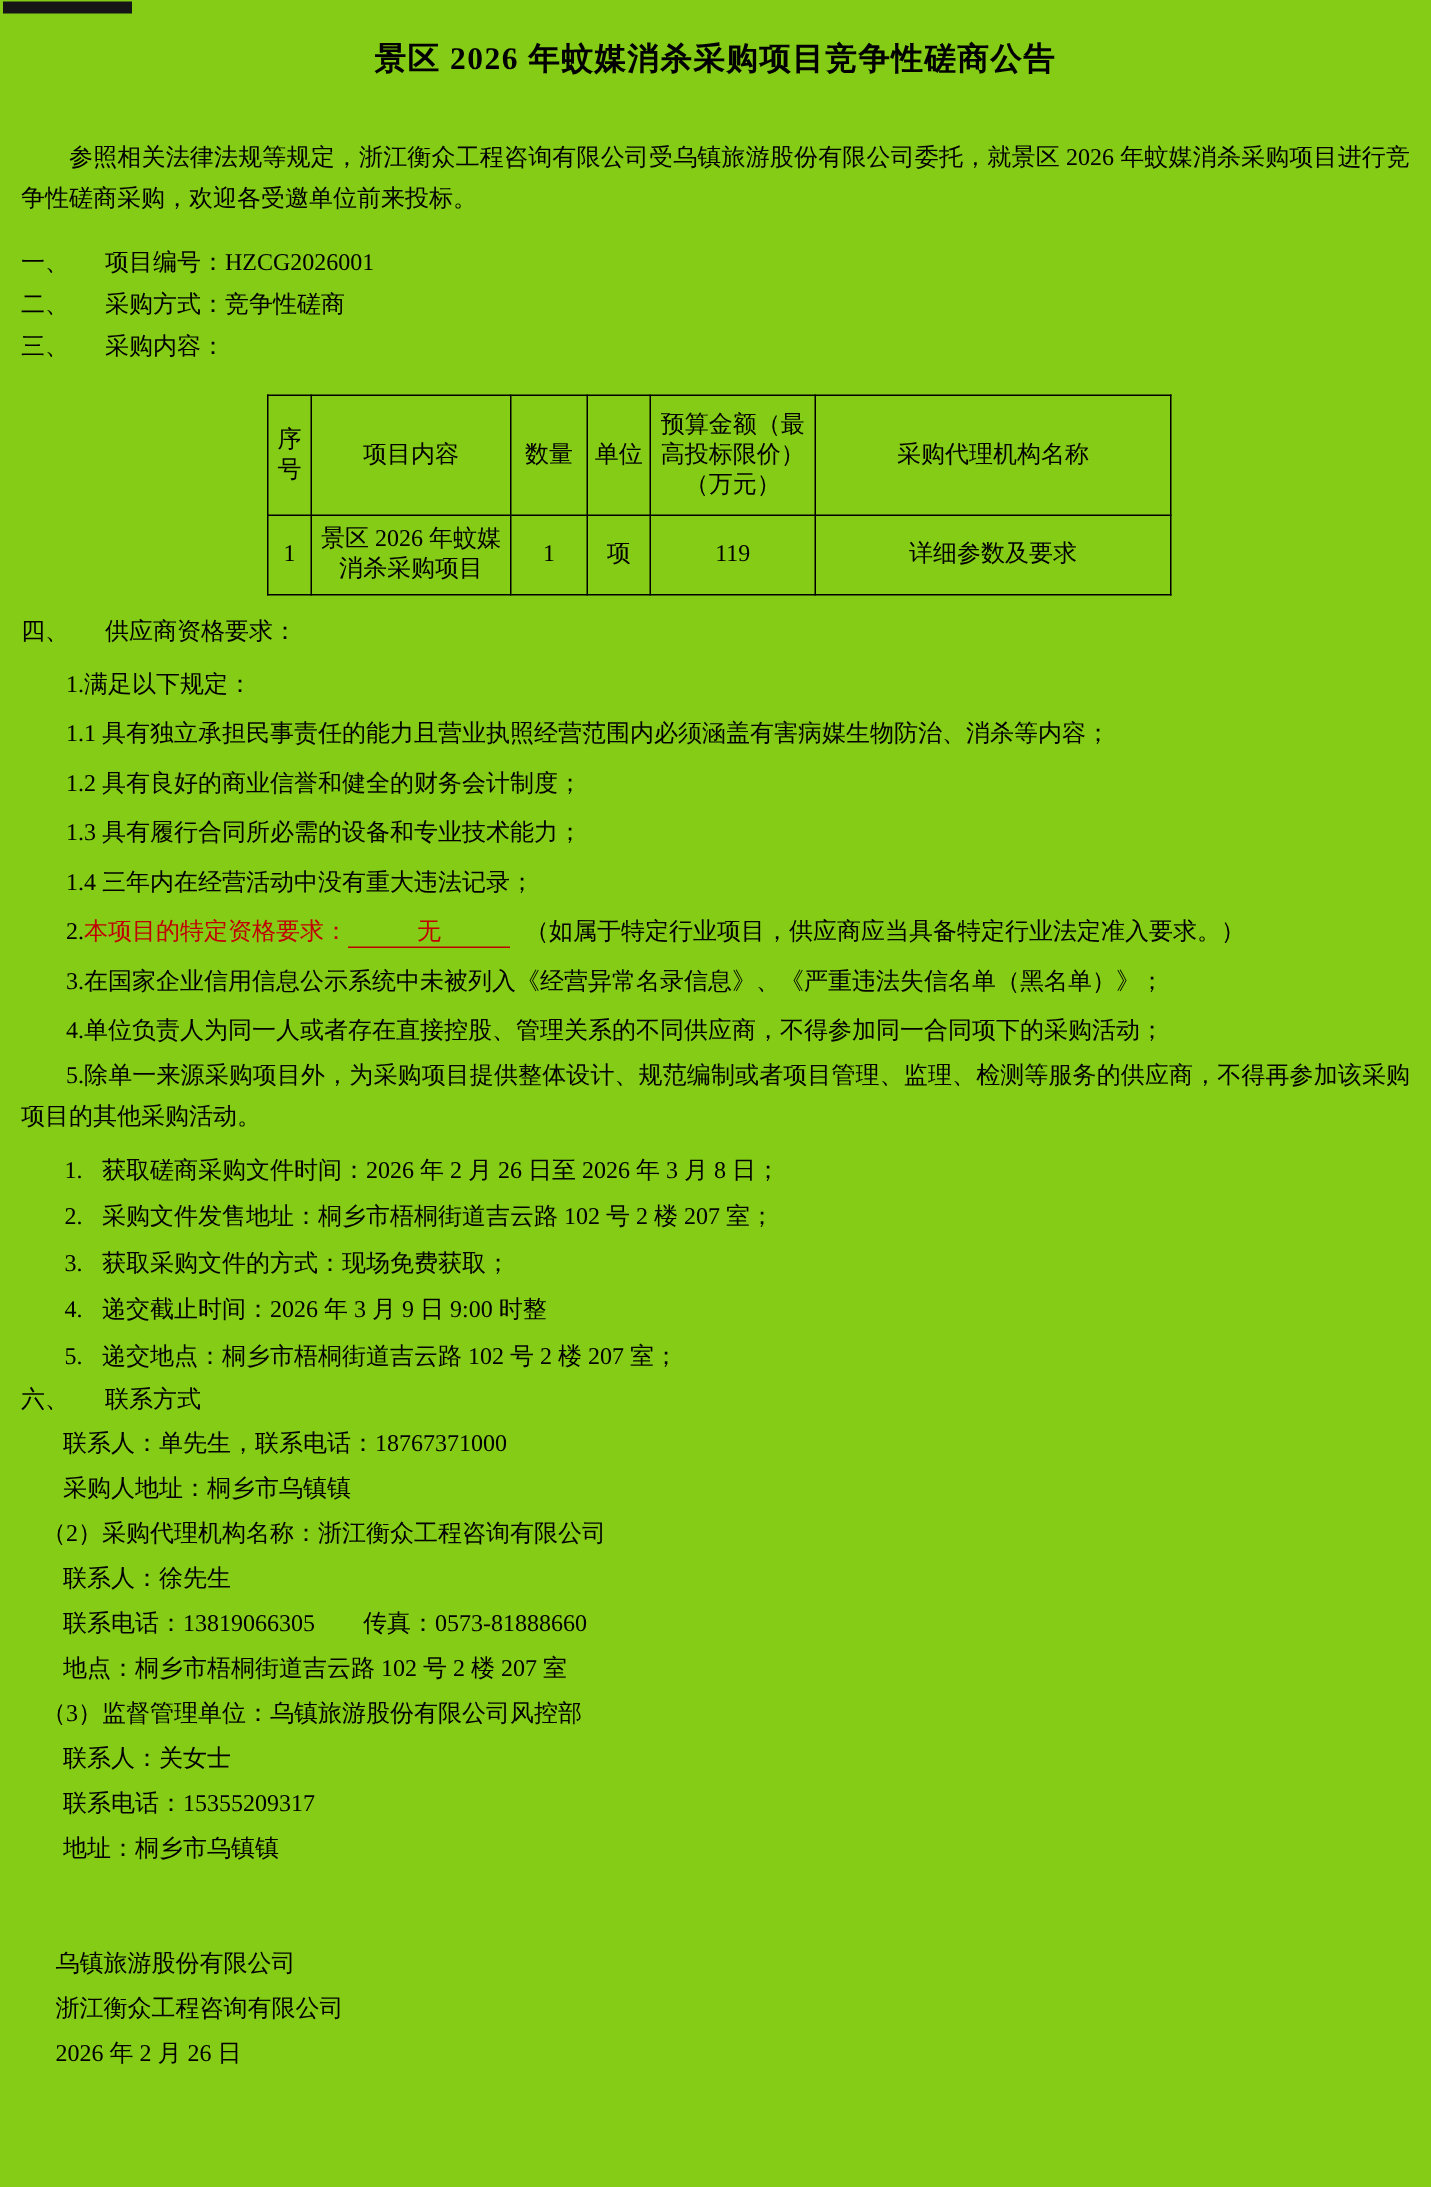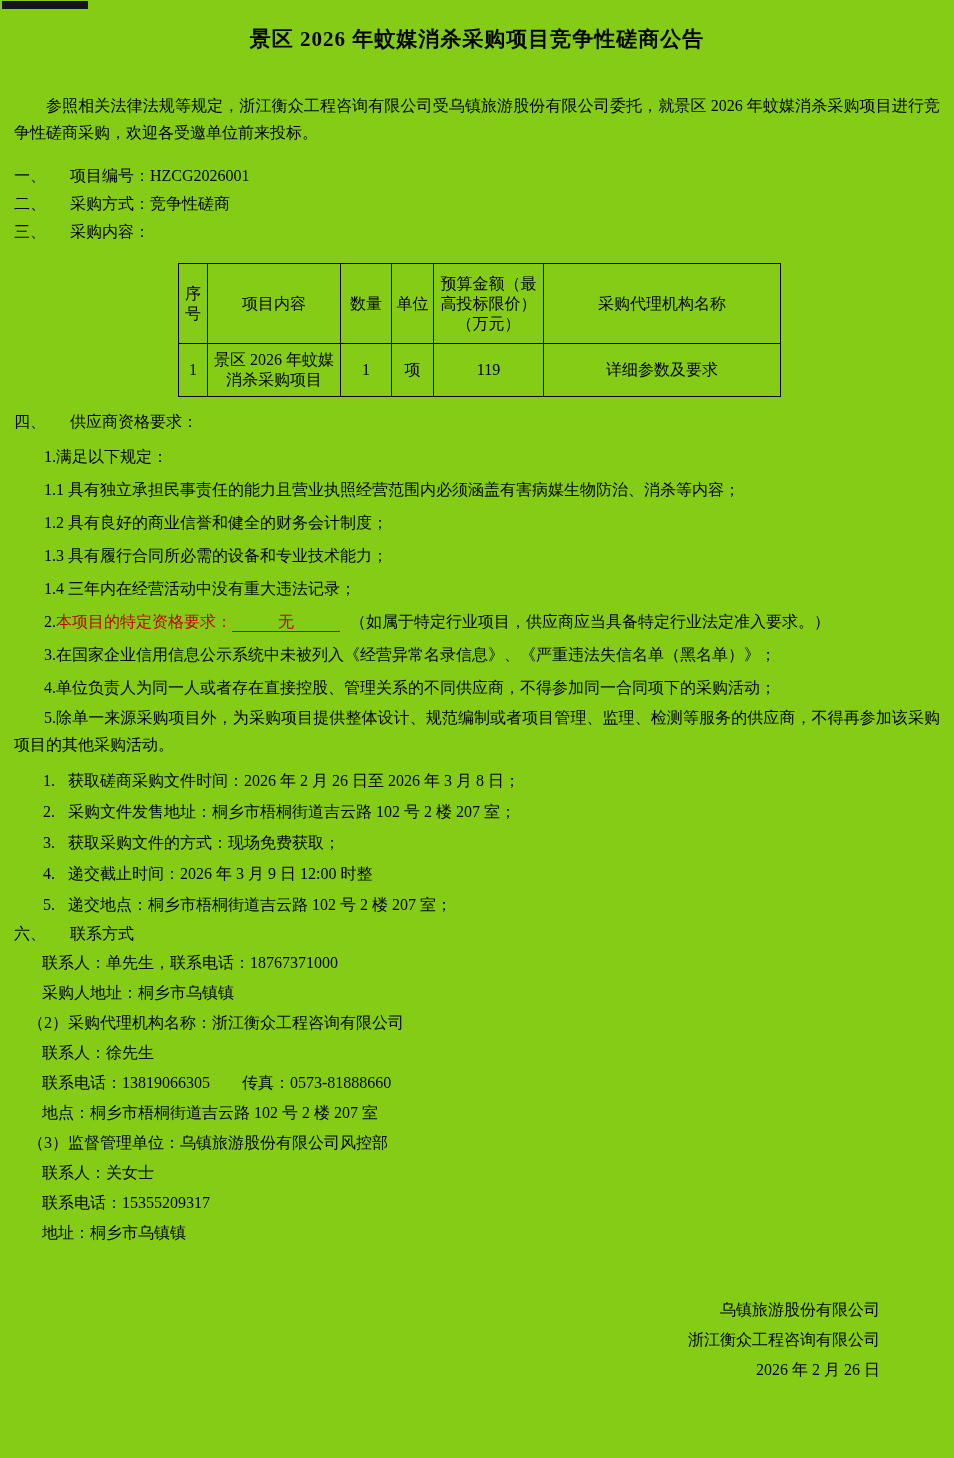--- a/index.html
+++ b/index.html
@@ -87,22 +87,22 @@
   .obtain-row {
     margin:0 14px 0 43px;
     line-height:31px;
     white-space:nowrap;
   }
   .ol-num { display:inline-block; width:25px; }
   .contact-lead   { margin:0 14px 0 28px; line-height:30px; white-space:nowrap; }
   .contact-detail { margin:0 14px 0 42px; line-height:30px; white-space:nowrap; }
   .footer-block { margin-top:47px; }
   .footer-line {
-    text-align:right;
-    margin-right:74px;
+    text-align:left;
+    margin-right:26px;
     line-height:30px;
     padding-left:37px;
   }
 </style>
 </head>
 <body>
 
 <div class="page">
 
   <div class="redact-bar"></div>
@@ -171,21 +171,21 @@
     <div class="obtain-row">
       <span class="ol-num">1.</span><span>获取磋商采购文件时间：2026 年 2 月 26 日至 2026 年 3 月 8 日；</span>
     </div>
     <div class="obtain-row">
       <span class="ol-num">2.</span><span>采购文件发售地址：桐乡市梧桐街道吉云路 102 号 2 楼 207 室；</span>
     </div>
     <div class="obtain-row">
       <span class="ol-num">3.</span><span>获取采购文件的方式：现场免费获取；</span>
     </div>
     <div class="obtain-row">
-      <span class="ol-num">4.</span><span>递交截止时间：2026 年 3 月 9 日 12:00 时整</span>
+      <span class="ol-num">4.</span><span>递交截止时间：2026 年 3 月 9 日 9:00 时整</span>
     </div>
     <div class="obtain-row">
       <span class="ol-num">5.</span><span>递交地点：桐乡市梧桐街道吉云路 102 号 2 楼 207 室；</span>
     </div>
   </div>
 
   <div class="sec-row">
     <span class="sec-num">六、</span><span>联系方式</span>
   </div>
 

